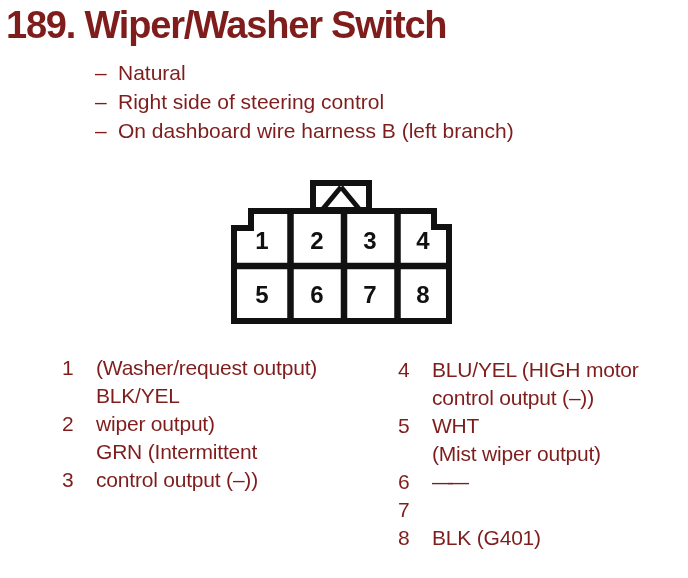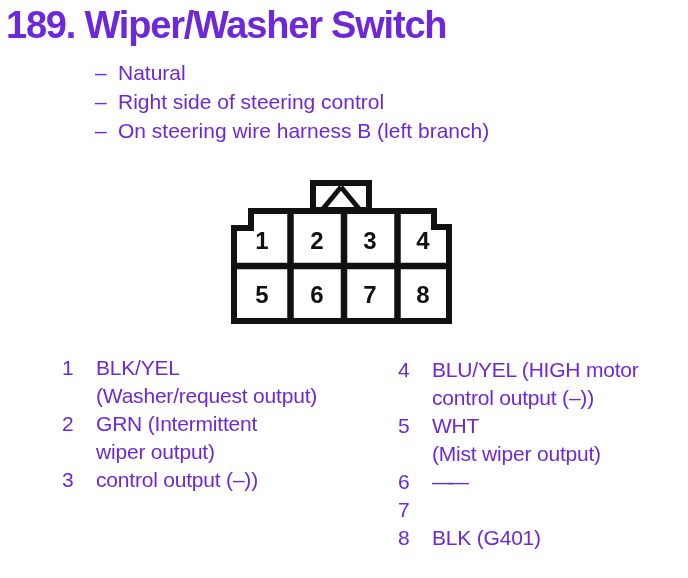--- a/index.html
+++ b/index.html
@@ -1,21 +1,21 @@
 <!DOCTYPE html>
 <html><head>
 <meta charset="utf-8">
 <style>
   html, body { margin: 0; padding: 0; background: #ffffff; }
   .page {
     position: relative;
     width: 688px;
     height: 578px;
     background: #ffffff;
-    color: #6d28d9;
+    color: #7f1d1d;
     font-family: "Liberation Sans", sans-serif;
     overflow: hidden;
   }
   .title {
     position: absolute;
     left: 6px;
     top: 4px;
     font-size: 38px;
     font-weight: bold;
     letter-spacing: -1.2px;
@@ -59,21 +59,21 @@
     <div class="note-row">
       <span class="note-dash">–</span>
       <span>Natural</span>
     </div>
     <div class="note-row">
       <span class="note-dash">–</span>
       <span>Right side of steering control</span>
     </div>
     <div class="note-row">
       <span class="note-dash">–</span>
-      <span>On steering wire harness B (left branch)</span>
+      <span>On dashboard wire harness B (left branch)</span>
     </div>
   </div>
 
   <svg class="connector-svg" width="290" height="162" viewBox="190 170 290 162">
 
     <rect x="313" y="183" width="56" height="27" fill="#ffffff" stroke="#111111" stroke-width="6"></rect>
     <path d="M341 187 L322 210 M341 187 L360 210" fill="none" stroke="#111111" stroke-width="5"></path>
 
     <path d="M251 211 L434 211 L434 227 L449 227 L449 321 L234 321 L234 228 L251 228 Z" fill="#ffffff" stroke="#111111" stroke-width="6" stroke-linejoin="miter"></path>
 
@@ -87,29 +87,29 @@
     <text x="262" y="303" text-anchor="middle" font-size="24" font-weight="bold" fill="#111111">5</text>
     <text x="317" y="303" text-anchor="middle" font-size="24" font-weight="bold" fill="#111111">6</text>
     <text x="370" y="303" text-anchor="middle" font-size="24" font-weight="bold" fill="#111111">7</text>
     <text x="423" y="303" text-anchor="middle" font-size="24" font-weight="bold" fill="#111111">8</text>
   </svg>
 
   <div class="pin-col pin-col-left">
     <div class="entry">
       <span class="pin-num">1</span>
       <div class="pin-desc">
+        <div>(Washer/request output)</div>
         <div>BLK/YEL</div>
-        <div>(Washer/request output)</div>
       </div>
     </div>
     <div class="entry">
       <span class="pin-num">2</span>
       <div class="pin-desc">
+        <div>wiper output)</div>
         <div>GRN (Intermittent</div>
-        <div>wiper output)</div>
       </div>
     </div>
     <div class="entry">
       <span class="pin-num">3</span>
       <div class="pin-desc">
         <div>control output (–))</div>
       </div>
     </div>
   </div>
 

